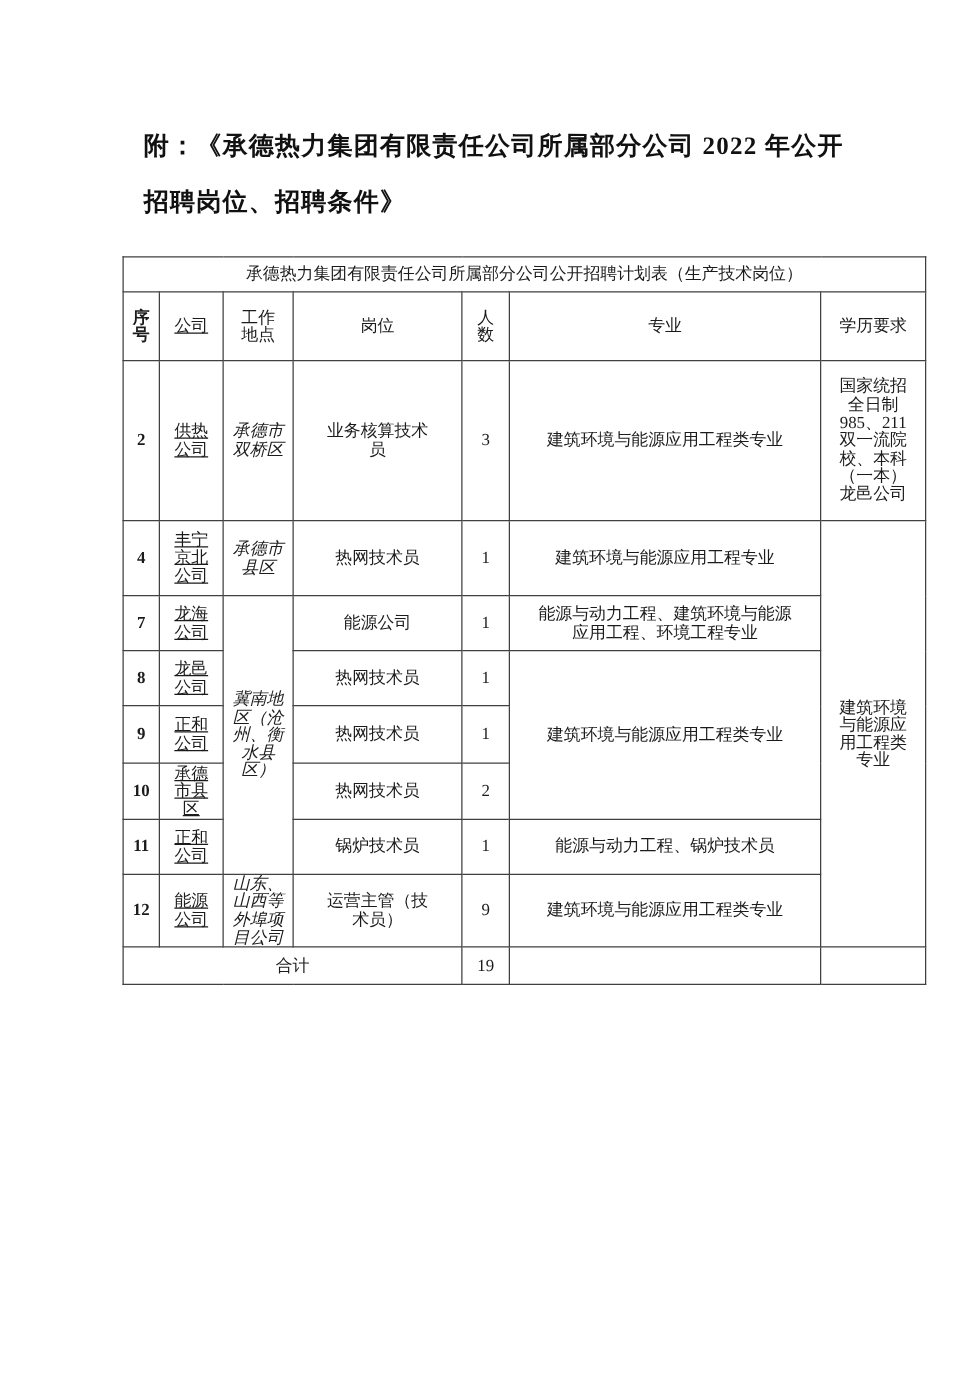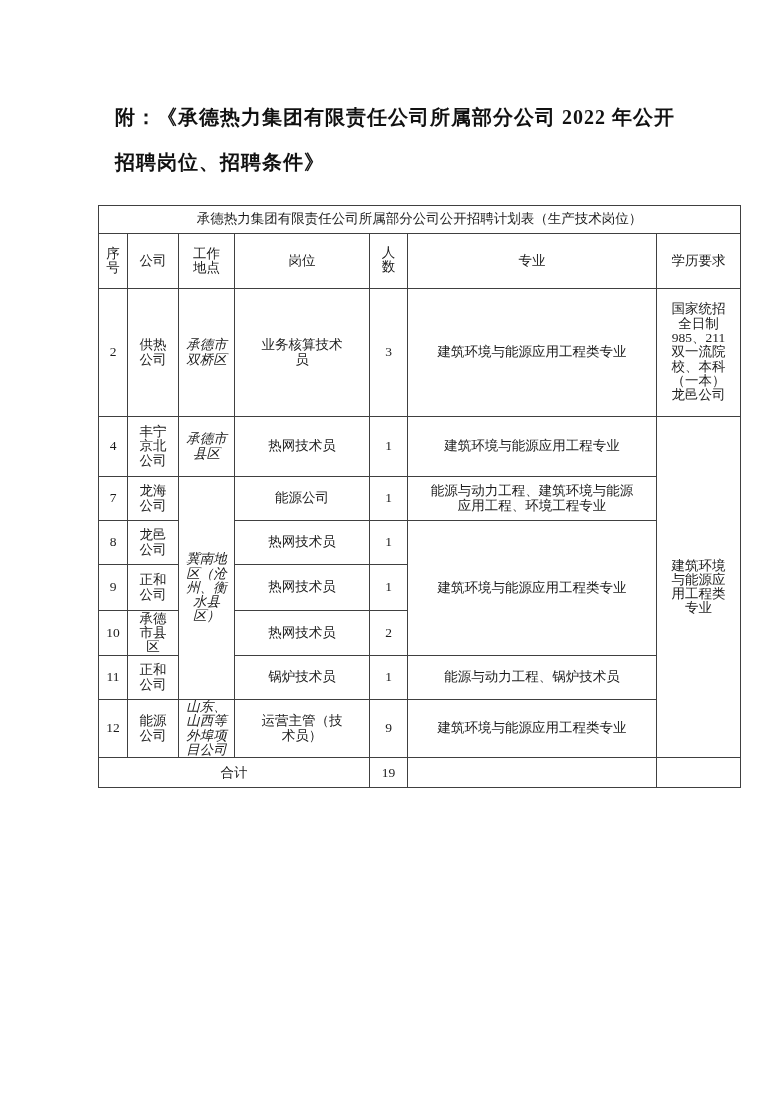--- a/index.html
+++ b/index.html
@@ -35,27 +35,27 @@
     border: 1px solid #404040;
     text-align: center;
     vertical-align: middle;
     font-size: 13.5px;
     line-height: 1.06;
     padding: 0 2px;
     color: #1b1b1b;
     overflow: hidden;
   }
   td.caption-cell { height: 27px; }
-  .c-no  { padding: 0 6px !important; word-break: break-all; }
-  .c-co  { padding: 0 6px !important; }
+  .c-no  { padding: 0 6px !important; word-break: break-all; font-weight: bold; }
+  .c-co  { padding: 0 6px !important; text-decoration: underline; }
   .c-loc { padding: 0 2px !important; font-style: italic; }
   .c-loc-h { padding: 0 10px !important; }
   .c-pos { padding: 0 20px !important; }
   .c-cnt { padding: 0 2px !important; }
-  .c-cnt-h { padding: 0 7px !important; font-family: Liberation Mono, monospace; }
+  .c-cnt-h { padding: 0 7px !important; }
   .c-maj { padding: 0 17px !important; }
   .c-edu { padding: 0 9px !important; }
   .page-num {
     position: absolute;
     left: 0;
     top: 1018px;
     width: 100%;
     text-align: center;
     font-size: 12px;
     color: #111;

